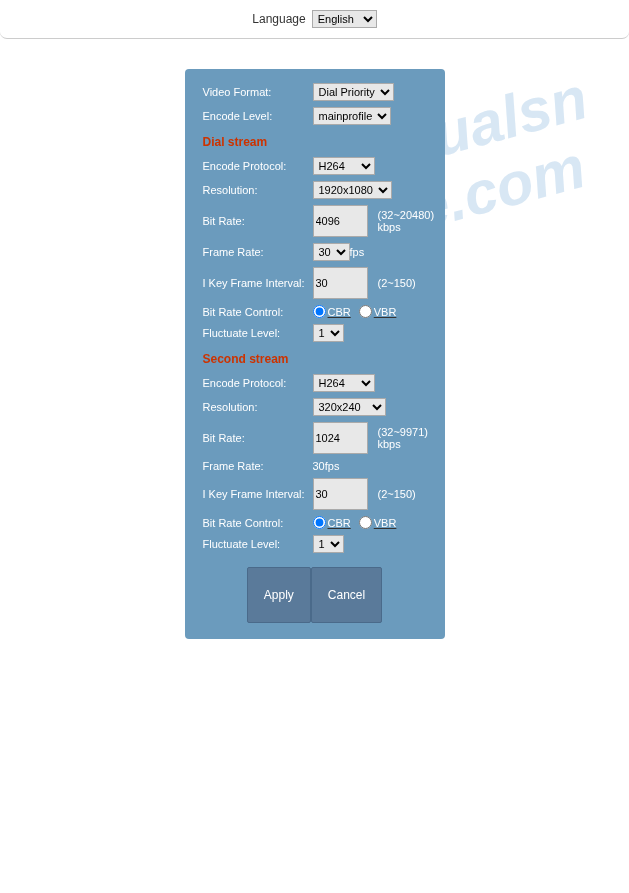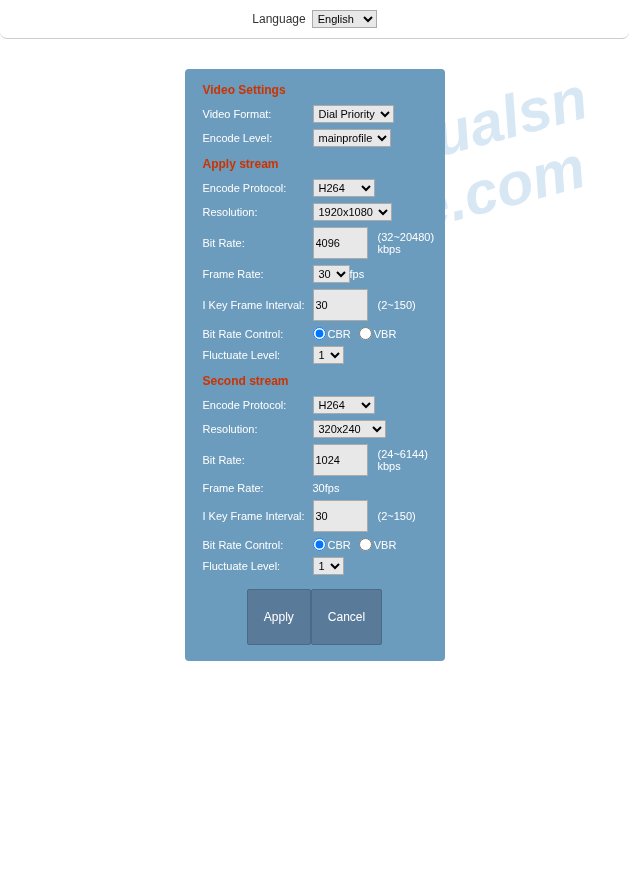--- a/index.html
+++ b/index.html
@@ -92,20 +92,21 @@
 
     .fps-label {
       color: #fff;
       font-size: 11px;
     }
 
     .radio-group {
       display: flex;
       align-items: center;
       gap: 8px;
+      text-decoration: underline;
     }
 
     .radio-option {
       display: flex;
       align-items: center;
       gap: 2px;
       color: #fff;
       font-size: 11px;
     }
 
@@ -165,42 +166,41 @@
 
 <div class="main-content">
 
   <div class="watermark">
     <div>manualsn</div>
     <div>hive.com</div>
   </div>
 
   <div class="video-settings-panel">
 
-    <div class="section-title">Video Settings</div>
 
     <div class="form-row">
       <span class="form-label">Video Format:</span>
       <select class="form-control">
         <option>Dial Priority</option>
         <option>NTSC</option>
         <option>PAL</option>
       </select>
     </div>
 
     <div class="form-row">
       <span class="form-label">Encode Level:</span>
       <select class="form-control">
         <option>mainprofile</option>
         <option>baseline</option>
         <option>high</option>
       </select>
     </div>
 
     <div class="divider"></div>
-    <div class="section-title">Apply stream</div>
+    <div class="section-title">Dial stream</div>
 
     <div class="form-row">
       <span class="form-label">Encode Protocol:</span>
       <select class="form-control">
         <option>H264</option>
         <option>H265</option>
         <option>MJPEG</option>
       </select>
     </div>
 
@@ -280,21 +280,21 @@
       <select class="form-control">
         <option>320x240</option>
         <option>640x480</option>
         <option>1280x720</option>
       </select>
     </div>
 
     <div class="form-row">
       <span class="form-label">Bit Rate:</span>
       <input type="text" class="form-control" value="1024" style="">
-      <span class="range-hint">(24~6144) kbps</span>
+      <span class="range-hint">(32~9971) kbps</span>
     </div>
 
     <div class="form-row">
       <span class="form-label">Frame Rate:</span>
       <span style="color:#fff;font-size:11px;">30</span>
       <span class="fps-label">fps</span>
     </div>
 
     <div class="form-row">
       <span class="form-label">I Key Frame Interval:</span>

